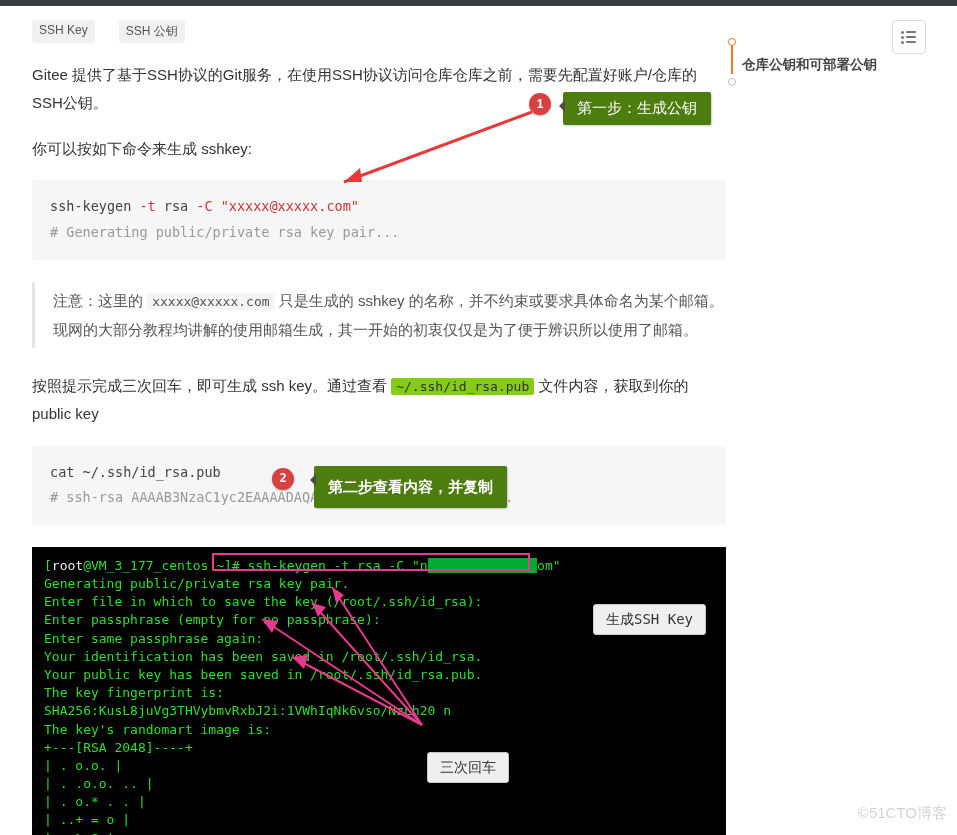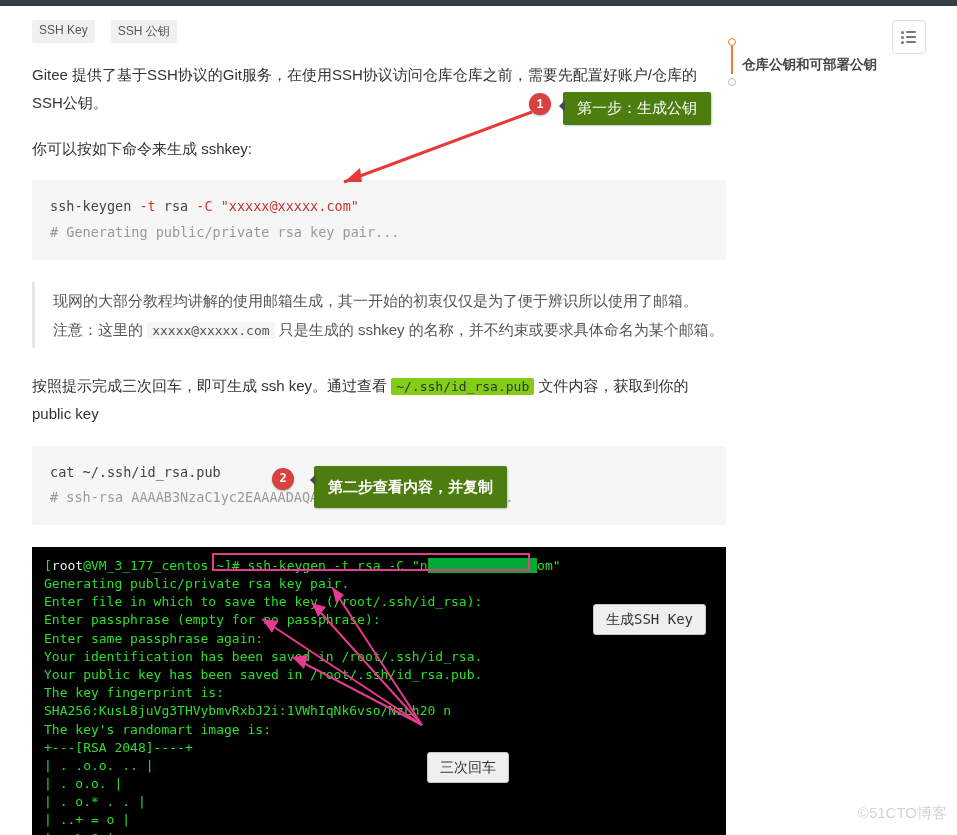--- a/index.html
+++ b/index.html
@@ -1,21 +1,21 @@
 <!DOCTYPE html>
 <html><head>
 <meta charset="utf-8">
 <style>
   * { box-sizing: border-box; margin: 0; padding: 0; }
   body { font-family: -apple-system, "PingFang SC", "Microsoft YaHei", sans-serif; font-size: 14px; color: #333; background: #fff; width: 957px; }
   .topbar { height: 6px; background: #373d41; }
   .page { display: flex; padding: 14px 0 0 32px; gap: 12px; }
   .main { width: 694px; }
   .side { width: 200px; position: relative; }
-  .tags { display: flex; gap: 16px; margin-bottom: 18px; }
+  .tags { display: flex; gap: 24px; margin-bottom: 18px; }
   .tag { background: #f0f0f0; color: #555; font-size: 12px; padding: 3px 7px; border-radius: 3px; }
   .p { line-height: 1.85; margin-bottom: 18px; color: #333; font-size: 15px; }
   .codeblock { background: #f6f6f6; border-radius: 3px; padding: 14px 18px; margin-bottom: 22px; font-family: "Consolas","Menlo",monospace; font-size: 13.5px; line-height: 1.9; color: #444; position: relative; }
   .codeblock .c1 { color: #d63333; }
   .codeblock .c2 { color: #c83232; }
   .codeblock .cm { color: #999; }
   .note { border-left: 3px solid #e6e6e6; padding: 4px 0 4px 18px; margin: 0 0 24px 0; color: #555; line-height: 1.95; font-size: 15px; }
   .note code { background: #f5f5f5; padding: 1px 5px; border-radius: 2px; font-size: 13px; font-family: "Consolas",monospace; }
   .p code { background: #84cc16; padding: 1px 5px; border-radius: 2px; font-size: 13px; font-family: "Consolas",monospace; }
   .callout { position: absolute; background: #4d7c0f; color: #fff; padding: 7px 14px; font-size: 15px; border-radius: 2px; white-space: nowrap; box-shadow: 1px 1px 2px rgba(0,0,0,.2); }
@@ -67,24 +67,24 @@
     </div>
 
     <div class="badge" style="left:497px; top:73px;">1</div>
     <div class="callout" style="left:531px; top:72px;">第一步：生成公钥</div>
     <svg class="arrow-container" style="left:298px; top:88px; width:210px; height:90px;">
       <line class="arrow-line" x1="202" y1="4" x2="14" y2="74"></line>
       <polygon class="arrow-head" points="14,74 30,60 32,74"></polygon>
     </svg>
 
     <div class="note">
-      <p>现网的大部分教程均讲解的使用邮箱生成，其一开始的初衷仅仅是为了便于辨识所以使用了邮箱。</p>
       <p>
         <span>注意：这里的 </span><code>xxxxx@xxxxx.com</code><span> 只是生成的 sshkey 的名称，并不约束或要求具体命名为某个邮箱。</span>
       </p>
+      <p>现网的大部分教程均讲解的使用邮箱生成，其一开始的初衷仅仅是为了便于辨识所以使用了邮箱。</p>
     </div>
 
     <p class="p">
       <span>按照提示完成三次回车，即可生成 ssh key。通过查看 </span><code>~/.ssh/id_rsa.pub</code><span> 文件内容，获取到你的 public key</span>
     </p>
 
     <div class="codeblock" style="position:relative;">
       <div>cat ~/.ssh/id_rsa.pub</div>
       <div class="cm"># ssh-rsa AAAAB3NzaC1yc2EAAAADAQABARADAQCoeHtdpNaws1e....</div>
       <div class="badge" style="left:240px; top:22px;">2</div>
@@ -96,22 +96,22 @@
       <div>Generating public/private rsa key pair.</div>
       <div>Enter file in which to save the key (/root/.ssh/id_rsa):</div>
       <div>Enter passphrase (empty for no passphrase):</div>
       <div>Enter same passphrase again:</div>
       <div>Your identification has been saved in /root/.ssh/id_rsa.</div>
       <div>Your public key has been saved in /root/.ssh/id_rsa.pub.</div>
       <div>The key fingerprint is:</div>
       <div>SHA256:KusL8juVg3THVybmvRxbJ2i:1VWhIqNk6vso/NzLh20 n</div>
       <div>The key's randomart image is:</div>
       <div>+---[RSA 2048]----+</div>
+      <div>|   . o.o.        |</div>
       <div>|    . .o.o. ..   |</div>
-      <div>|   . o.o.        |</div>
       <div>|  . o.* . .      |</div>
       <div>|   ..+ = o       |</div>
       <div>|    o.% S        |</div>
 
       <div class="magbox" style="left:180px; top:6px; width:318px; height:18px;"></div>
       <div class="magbox" style="left:180px; top:288px; width:170px; height:18px;"></div>
 
       <div class="term-label" style="right:20px; top:22px;">生成SSH Key</div>
       <div class="term-label" style="left:395px; top:170px;">三次回车</div>
       <div class="term-label" style="left:355px; top:278px;">查看获取 public key</div>

